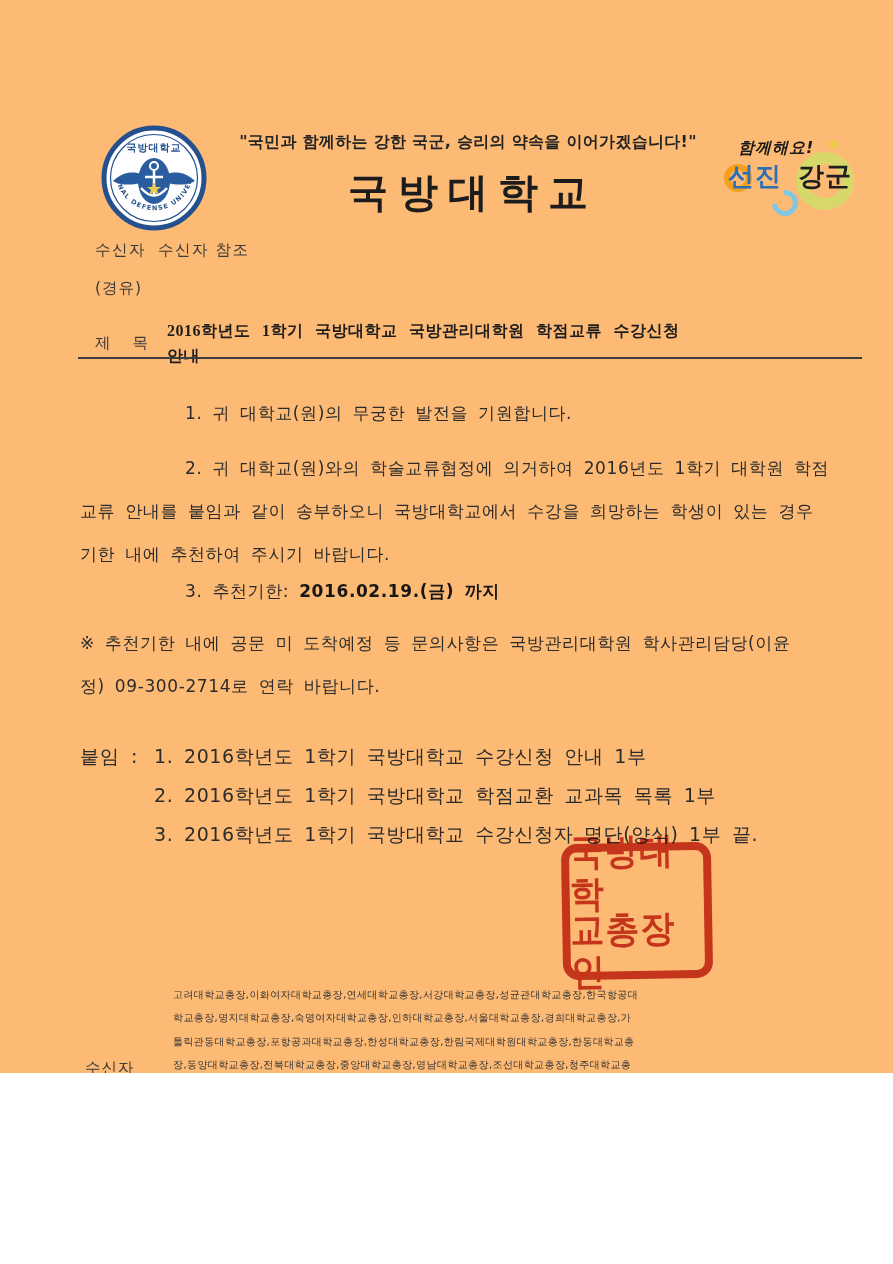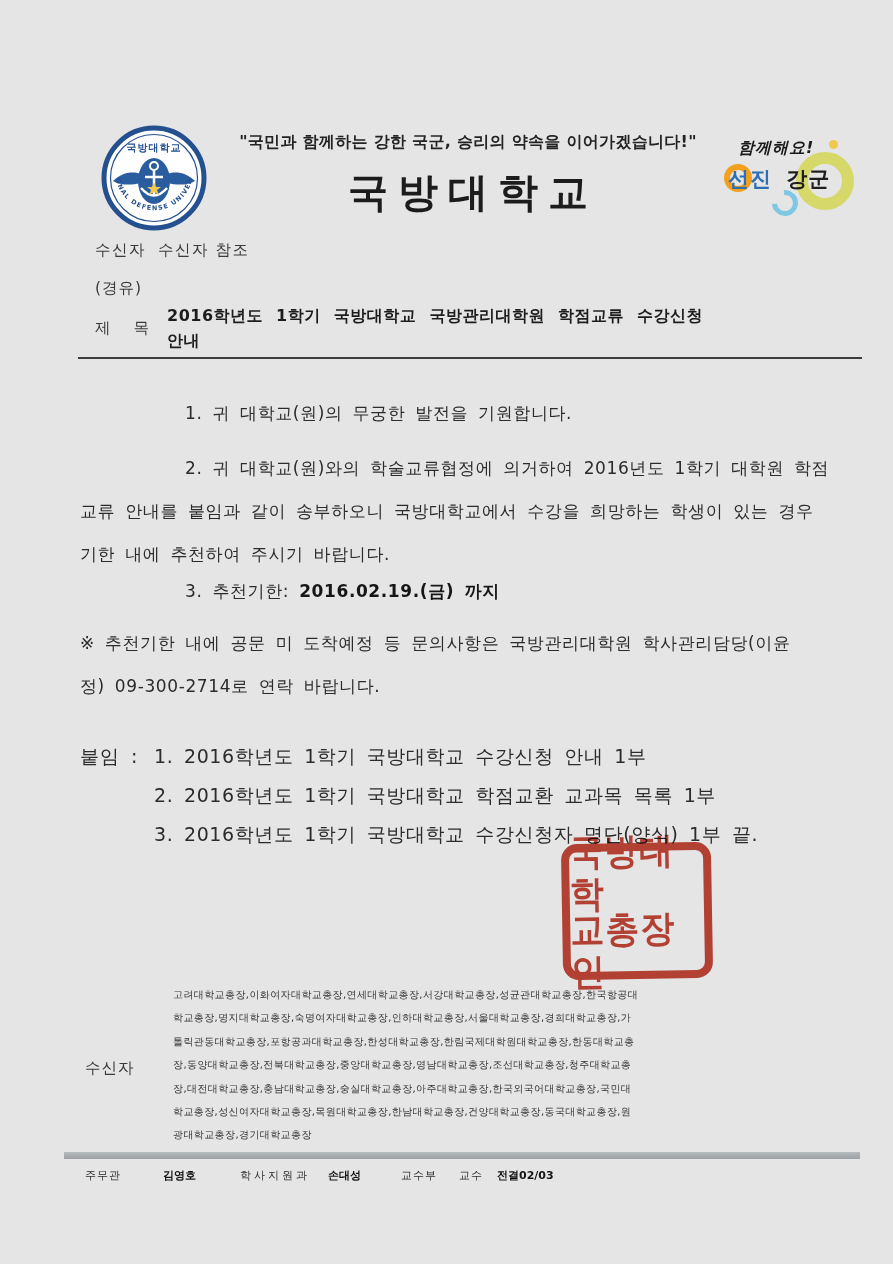--- a/index.html
+++ b/index.html
@@ -1,41 +1,41 @@
 <!DOCTYPE html>
 <html><head>
 <meta charset="utf-8">
 <style>
   html,body{margin:0;padding:0;background:#ffffff;}
-  .page{position:relative;width:893px;height:1264px;background:#e5e5e5;overflow:hidden;
+  .page{position:relative;width:893px;height:1073px;background:#fdba74;overflow:hidden;
         font-family:"DejaVu Sans","Liberation Sans",sans-serif;color:#2f2f2f;}
 
   
   .emblem{position:absolute;left:100px;top:124px;width:108px;height:108px;}
   .header-text{position:absolute;left:208px;top:132px;width:520px;text-align:center;}
   .slogan{font-size:16px;font-weight:bold;color:#232323;letter-spacing:.3px;}
   .univ-name{margin-top:12px;font-size:40px;font-weight:bold;color:#1c1c1c;
              letter-spacing:10px;text-indent:10px;}
 
   .campaign{position:absolute;left:724px;top:138px;width:132px;height:84px;}
   .campaign .ring,.campaign .dot,.campaign .swirl{position:absolute;border-radius:50%;}
   .ring.orange{left:0;top:26px;width:16px;height:16px;border:6px solid #f59f1e;}
   .ring.yg{right:2px;top:14px;width:34px;height:34px;border:12px solid #d6d96a;}
   .dot.yellow{right:18px;top:2px;width:9px;height:9px;background:#f0c94f;}
   .swirl{left:48px;top:52px;width:16px;height:16px;border:5px solid #7ec8e3;border-left-color:transparent;transform:rotate(40deg);}
   .c-line1{position:relative;z-index:2;font-size:16px;font-weight:800;color:#1a1a1a;padding-left:14px;letter-spacing:1px;font-style:italic;}
-  .c-line2{position:relative;z-index:2;font-size:21px;font-weight:800;margin-top:6px;padding-left:4px;letter-spacing:1px;}
+  .c-line2{position:relative;z-index:2;font-size:26px;font-weight:800;margin-top:0;padding-left:4px;letter-spacing:1px;}
   .c-line2 .blue{color:#2b6fb5;}
   .c-line2 .dark{color:#1f1f1f;margin-left:6px;}
 
   
   .meta{position:absolute;left:95px;top:240px;width:765px;font-size:15.5px;color:#3a3a3a;}
   .recipient-row{display:flex;gap:12px;letter-spacing:1.5px;}
   .via-row{margin-top:17px;letter-spacing:1px;}
-  .subject-row{display:flex;margin-top:5px;}
+  .subject-row{display:flex;margin-top:20px;font-family:Liberation Serif, serif;}
   .subject-label{width:72px;letter-spacing:9px;align-self:center;flex:none;}
   .subject-value{font-size:16px;font-weight:bold;color:#1d1d1d;line-height:1.55;
                  word-spacing:7px;letter-spacing:.5px;}
   .lines{white-space:pre-line;}
   .title-divider{position:absolute;left:78px;top:357px;width:784px;height:2px;background:#3c3c3c;}
 
   
   .doc-body{position:absolute;left:80px;top:392px;width:784px;font-size:17px;
             line-height:43px;letter-spacing:.6px;word-spacing:4px;color:#2b2b2b;}
   .para{position:absolute;left:0;width:784px;}

